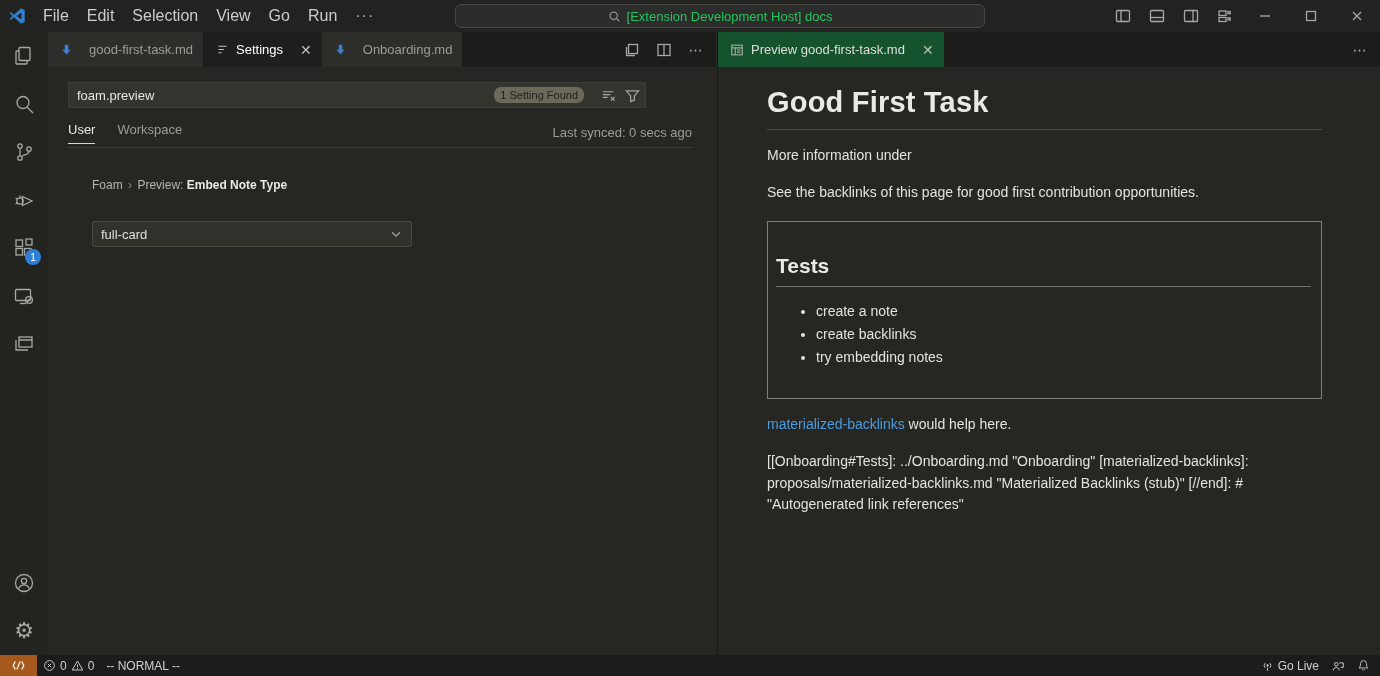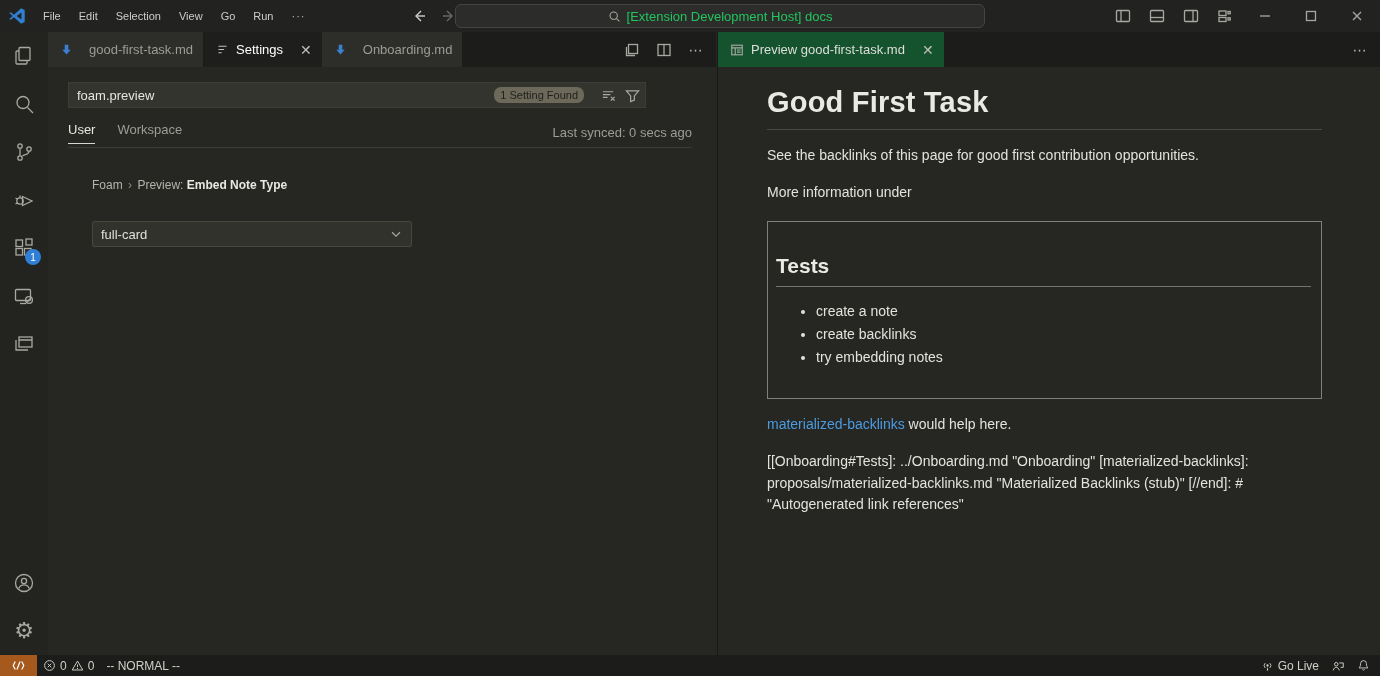--- a/index.html
+++ b/index.html
@@ -4,21 +4,21 @@
 <style>
   * { margin:0; padding:0; box-sizing:border-box; }
   html,body { width:1380px; height:676px; overflow:hidden; background:#262622;
     font-family:"Liberation Sans", sans-serif; color:#e7e7e2; }
   svg { display:block; }
 
   
   .titlebar { position:absolute; top:0; left:0; width:1380px; height:32px;
     background:#222220; display:flex; align-items:center; }
   .tb-logo { width:34px; display:flex; justify-content:center; }
-  .menu { display:flex; align-items:center; font-size:11px; color:#cccccc; }
+  .menu { display:flex; align-items:center; font-size:16px; color:#cccccc; }
   .menu > div { padding:0 9px; height:24px; display:flex; align-items:center; border-radius:5px; cursor:default; }
   .menu-more { color:#b5b5b0; letter-spacing:1px; }
   .nav-arrows { display:flex; align-items:center; margin-left:96px; gap:14px; }
   .cmd-center { position:absolute; left:455px; top:4px; width:530px; height:24px;
     background:#2c2c2a; border:1px solid #454542; border-radius:6px;
     display:flex; align-items:center; justify-content:center; gap:6px;
     color:#22c55e; font-size:13px; }
   .win-icons { position:absolute; right:0; top:0; height:32px; display:flex; align-items:center; }
   .win-icons .wi { width:34px; height:32px; display:flex; align-items:center; justify-content:center; }
   .win-icons .wi-wide { width:46px; }
@@ -336,22 +336,22 @@
       <span>Preview good-first-task.md</span>
       <span class="close">✕</span>
     </div>
     <div class="tab-actions">
       <span class="ta dots">⋯</span>
     </div>
   </div>
 
   <div class="preview-content">
     <h1>Good First Task</h1>
+    <p>More information under</p>
     <p>See the backlinks of this page for good first contribution opportunities.</p>
-    <p>More information under</p>
 
     <div class="embed-card">
       <h2>Tests</h2>
       <ul>
         <li>create a note</li>
         <li>create backlinks</li>
         <li>try embedding notes</li>
       </ul>
     </div>
 

